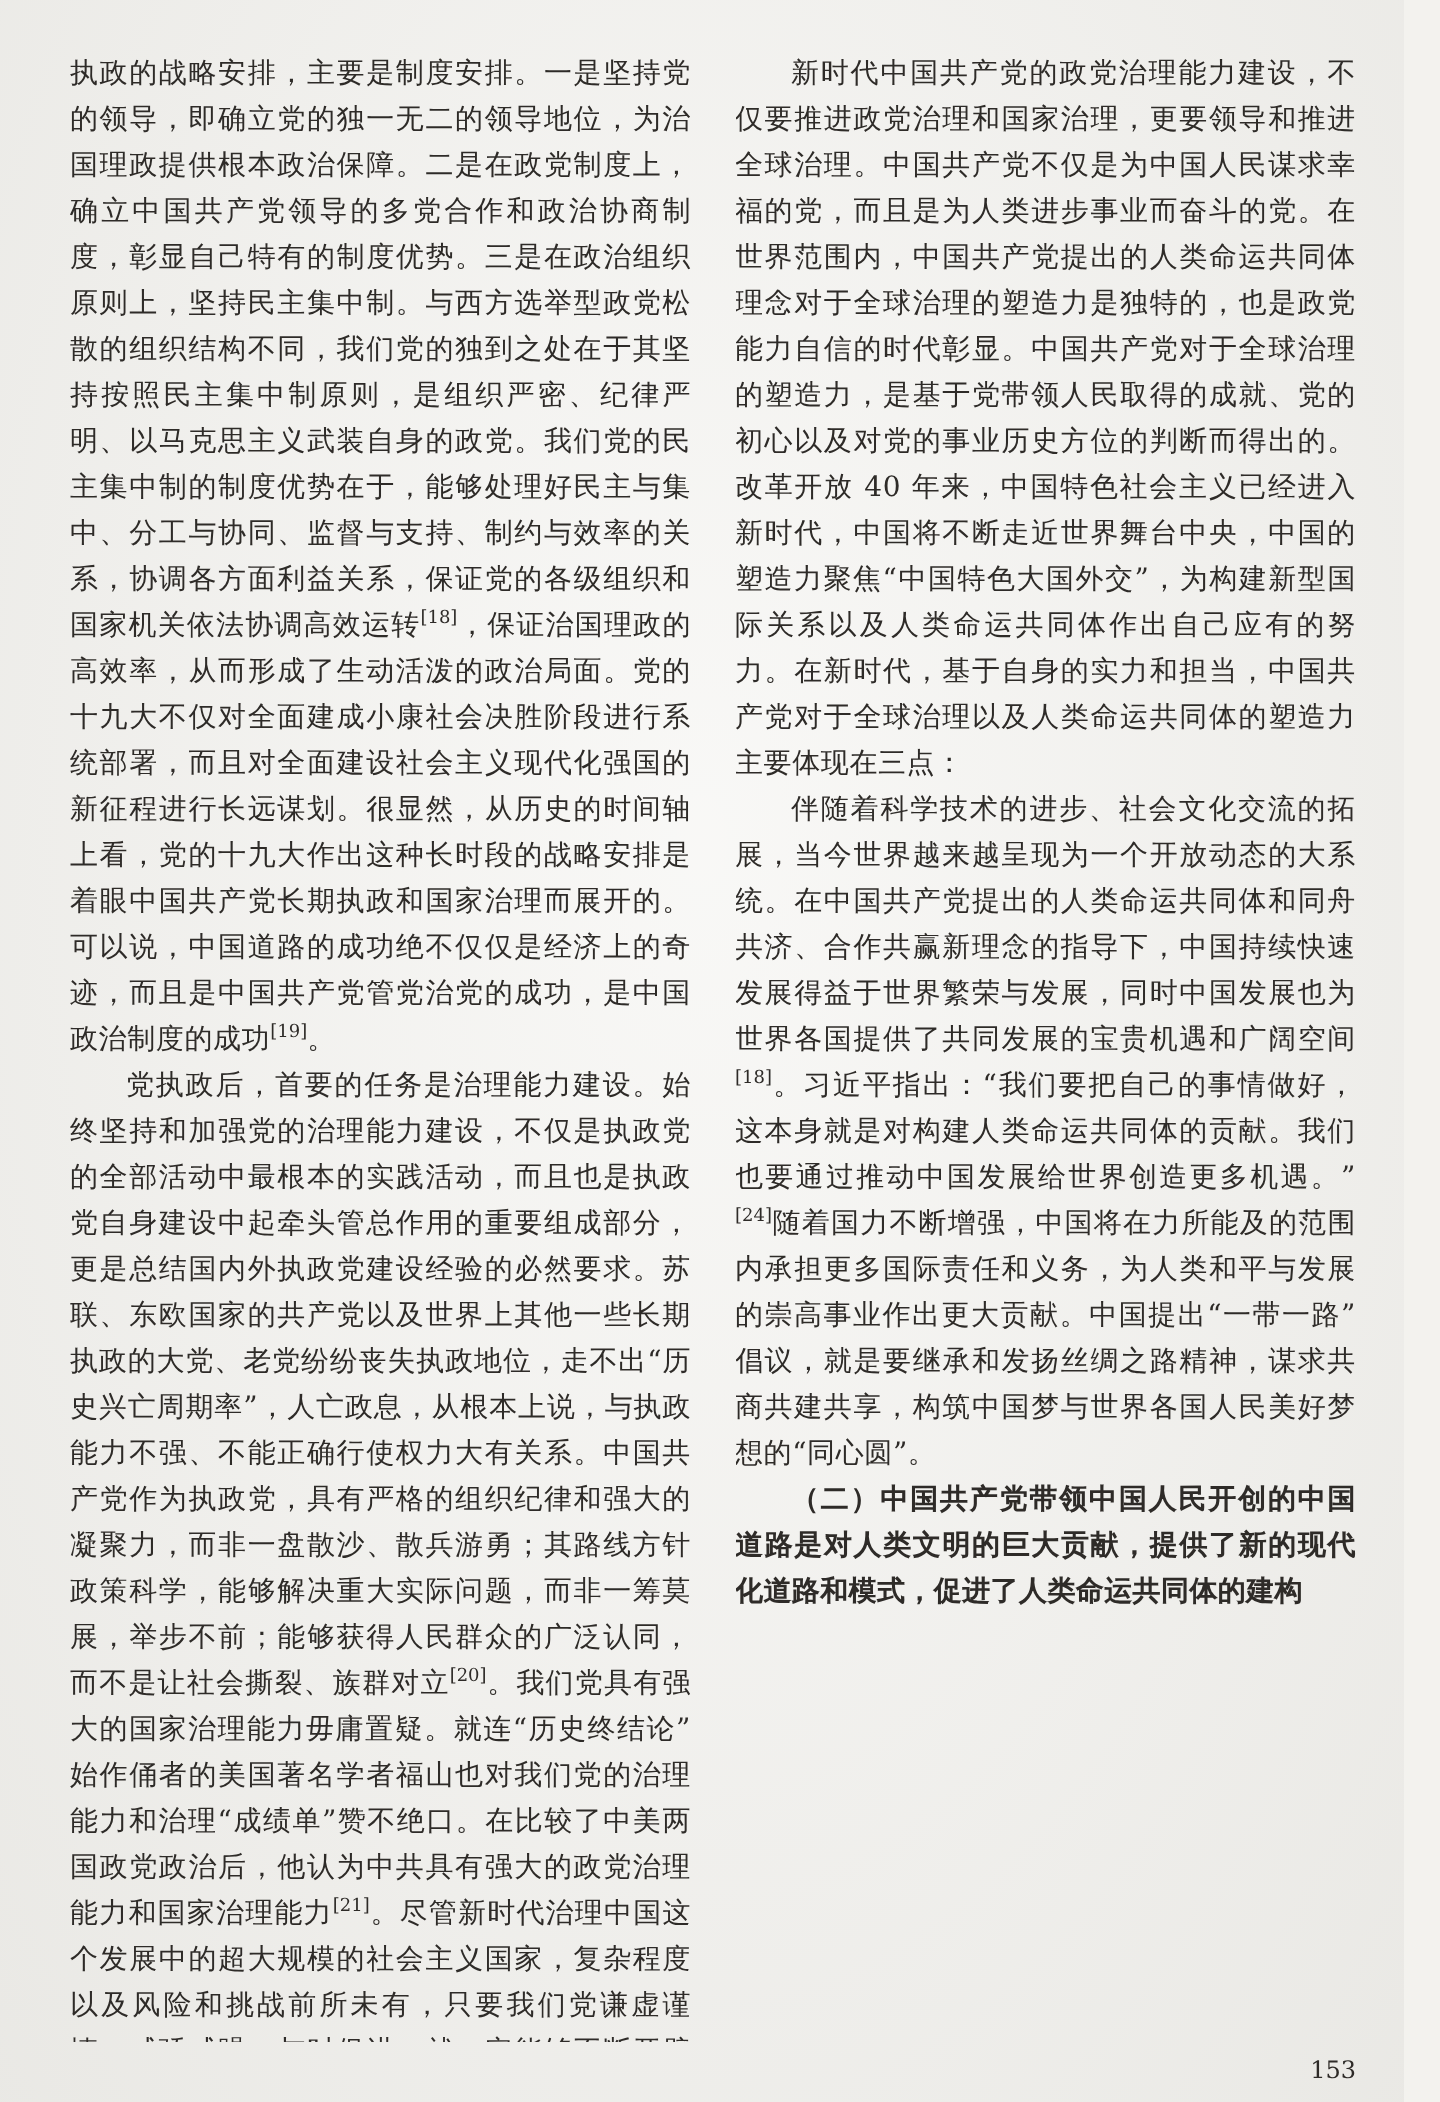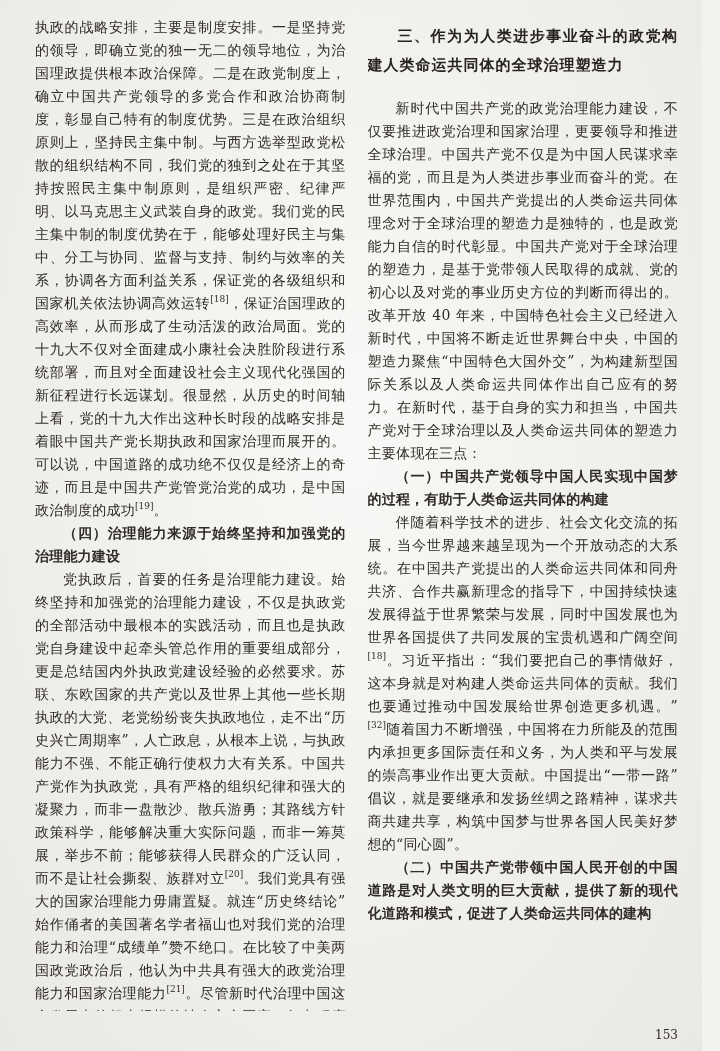--- a/index.html
+++ b/index.html
@@ -11,21 +11,21 @@
     height: 1051px;
     background: #f3f2ee;
     color: #2e2b28;
     overflow: hidden;
   }
   .page {
     position: relative;
     width: 702px;
     height: 1051px;
     box-sizing: border-box;
-    padding: 16px 24px 30px 35px;
+    padding: 26px 24px 30px 35px;
     background:
       radial-gradient(ellipse at 50% 40%, rgba(255,255,255,0.55), rgba(0,0,0,0.03)),
       #f1f0ec;
   }
   .cols {
     display: flex;
     gap: 22px;
     height: 995px;
   }
   .col {
@@ -79,29 +79,26 @@
   }
 </style>
 </head>
 <body>
 
 <div class="page">
   <div class="cols">
 
     <div class="col">
       <p class="body-par no-indent">执政的战略安排，主要是制度安排。一是坚持党的领导，即确立党的独一无二的领导地位，为治国理政提供根本政治保障。二是在政党制度上，确立中国共产党领导的多党合作和政治协商制度，彰显自己特有的制度优势。三是在政治组织原则上，坚持民主集中制。与西方选举型政党松散的组织结构不同，我们党的独到之处在于其坚持按照民主集中制原则，是组织严密、纪律严明、以马克思主义武装自身的政党。我们党的民主集中制的制度优势在于，能够处理好民主与集中、分工与协同、监督与支持、制约与效率的关系，协调各方面利益关系，保证党的各级组织和国家机关依法协调高效运转<sup class="cite">[18]</sup>，保证治国理政的高效率，从而形成了生动活泼的政治局面。党的十九大不仅对全面建成小康社会决胜阶段进行系统部署，而且对全面建设社会主义现代化强国的新征程进行长远谋划。很显然，从历史的时间轴上看，党的十九大作出这种长时段的战略安排是着眼中国共产党长期执政和国家治理而展开的。可以说，中国道路的成功绝不仅仅是经济上的奇迹，而且是中国共产党管党治党的成功，是中国政治制度的成功<sup class="cite">[19]</sup>。</p>
-      <p class="subheading">（四）治理能力来源于始终坚持和加强党的治理能力建设</p>
       <p class="body-par">党执政后，首要的任务是治理能力建设。始终坚持和加强党的治理能力建设，不仅是执政党的全部活动中最根本的实践活动，而且也是执政党自身建设中起牵头管总作用的重要组成部分，更是总结国内外执政党建设经验的必然要求。苏联、东欧国家的共产党以及世界上其他一些长期执政的大党、老党纷纷丧失执政地位，走不出“历史兴亡周期率”，人亡政息，从根本上说，与执政能力不强、不能正确行使权力大有关系。中国共产党作为执政党，具有严格的组织纪律和强大的凝聚力，而非一盘散沙、散兵游勇；其路线方针政策科学，能够解决重大实际问题，而非一筹莫展，举步不前；能够获得人民群众的广泛认同，而不是让社会撕裂、族群对立<sup class="cite">[20]</sup>。我们党具有强大的国家治理能力毋庸置疑。就连“历史终结论”始作俑者的美国著名学者福山也对我们党的治理能力和治理“成绩单”赞不绝口。在比较了中美两国政党政治后，他认为中共具有强大的政党治理能力和国家治理能力<sup class="cite">[21]</sup>。尽管新时代治理中国这个发展中的超大规模的社会主义国家，复杂程度以及风险和挑战前所未有，只要我们党谦虚谨慎、戒骄戒躁、与时俱进，就一定能够不断开辟治国理政的新境界。</p>
     </div>
 
     <div class="col">
-      <p class="section-heading">三、作为为人类进步事业奋斗的政党构建人类命运共同体的全球治理塑造力</p>
       <p class="body-par">新时代中国共产党的政党治理能力建设，不仅要推进政党治理和国家治理，更要领导和推进全球治理。中国共产党不仅是为中国人民谋求幸福的党，而且是为人类进步事业而奋斗的党。在世界范围内，中国共产党提出的人类命运共同体理念对于全球治理的塑造力是独特的，也是政党能力自信的时代彰显。中国共产党对于全球治理的塑造力，是基于党带领人民取得的成就、党的初心以及对党的事业历史方位的判断而得出的。改革开放 40 年来，中国特色社会主义已经进入新时代，中国将不断走近世界舞台中央，中国的塑造力聚焦“中国特色大国外交”，为构建新型国际关系以及人类命运共同体作出自己应有的努力。在新时代，基于自身的实力和担当，中国共产党对于全球治理以及人类命运共同体的塑造力主要体现在三点：</p>
-      <p class="subheading">（一）中国共产党领导中国人民实现中国梦的过程，有助于人类命运共同体的构建</p>
-      <p class="body-par">伴随着科学技术的进步、社会文化交流的拓展，当今世界越来越呈现为一个开放动态的大系统。在中国共产党提出的人类命运共同体和同舟共济、合作共赢新理念的指导下，中国持续快速发展得益于世界繁荣与发展，同时中国发展也为世界各国提供了共同发展的宝贵机遇和广阔空间<sup class="cite">[18]</sup>。习近平指出：“我们要把自己的事情做好，这本身就是对构建人类命运共同体的贡献。我们也要通过推动中国发展给世界创造更多机遇。”<sup class="cite">[32]</sup>随着国力不断增强，中国将在力所能及的范围内承担更多国际责任和义务，为人类和平与发展的崇高事业作出更大贡献。中国提出“一带一路”倡议，就是要继承和发扬丝绸之路精神，谋求共商共建共享，构筑中国梦与世界各国人民美好梦想的“同心圆”。</p>
+      <p class="body-par">伴随着科学技术的进步、社会文化交流的拓展，当今世界越来越呈现为一个开放动态的大系统。在中国共产党提出的人类命运共同体和同舟共济、合作共赢新理念的指导下，中国持续快速发展得益于世界繁荣与发展，同时中国发展也为世界各国提供了共同发展的宝贵机遇和广阔空间<sup class="cite">[18]</sup>。习近平指出：“我们要把自己的事情做好，这本身就是对构建人类命运共同体的贡献。我们也要通过推动中国发展给世界创造更多机遇。”<sup class="cite">[24]</sup>随着国力不断增强，中国将在力所能及的范围内承担更多国际责任和义务，为人类和平与发展的崇高事业作出更大贡献。中国提出“一带一路”倡议，就是要继承和发扬丝绸之路精神，谋求共商共建共享，构筑中国梦与世界各国人民美好梦想的“同心圆”。</p>
       <p class="subheading">（二）中国共产党带领中国人民开创的中国道路是对人类文明的巨大贡献，提供了新的现代化道路和模式，促进了人类命运共同体的建构</p>
 
     </div>
 
   </div>
 
   <div class="page-number">153</div>
 </div>
 
 </body></html>

